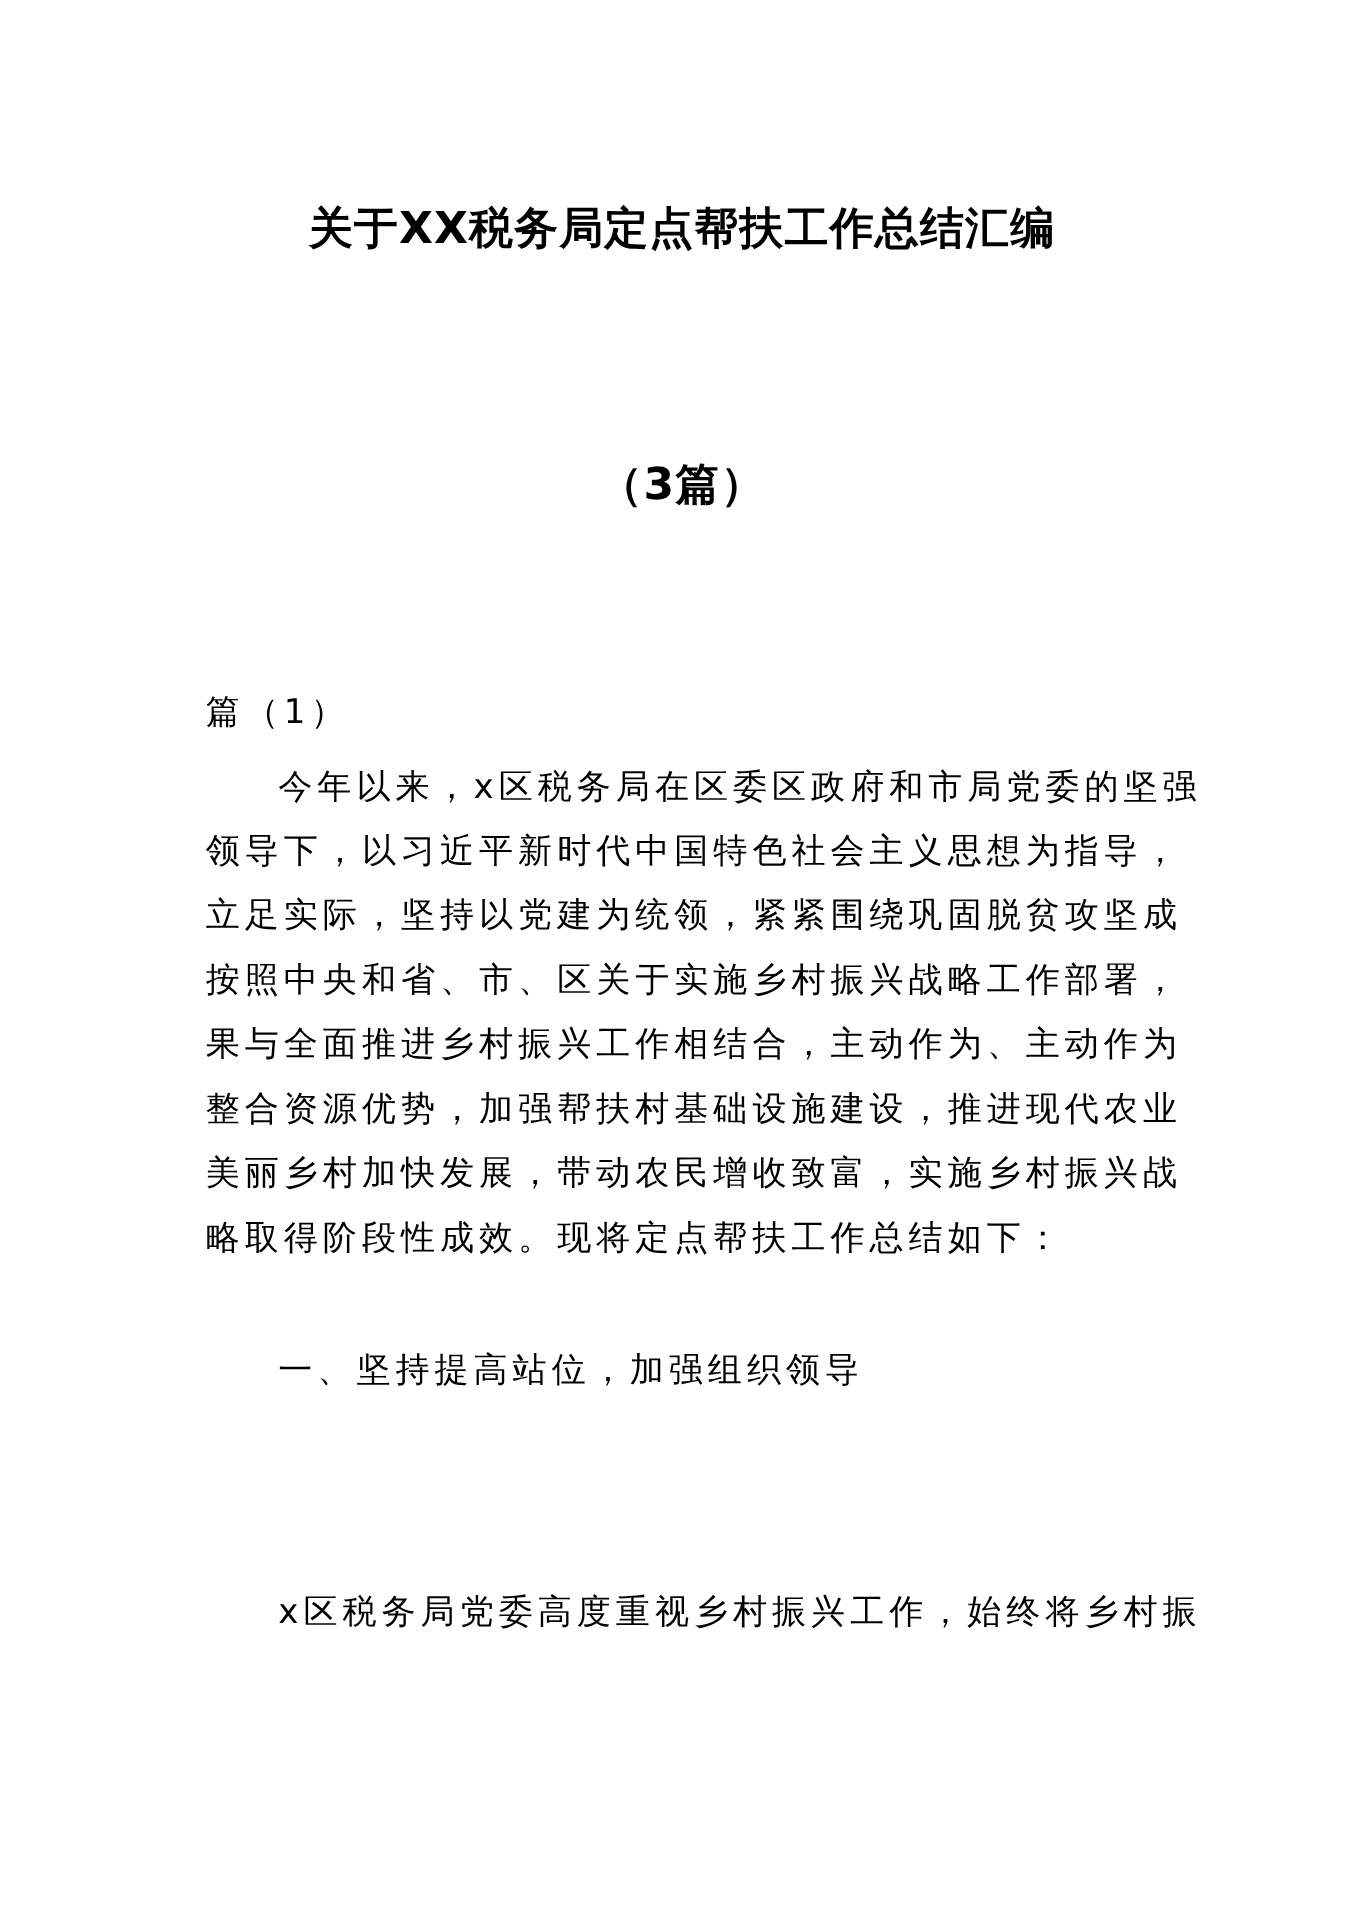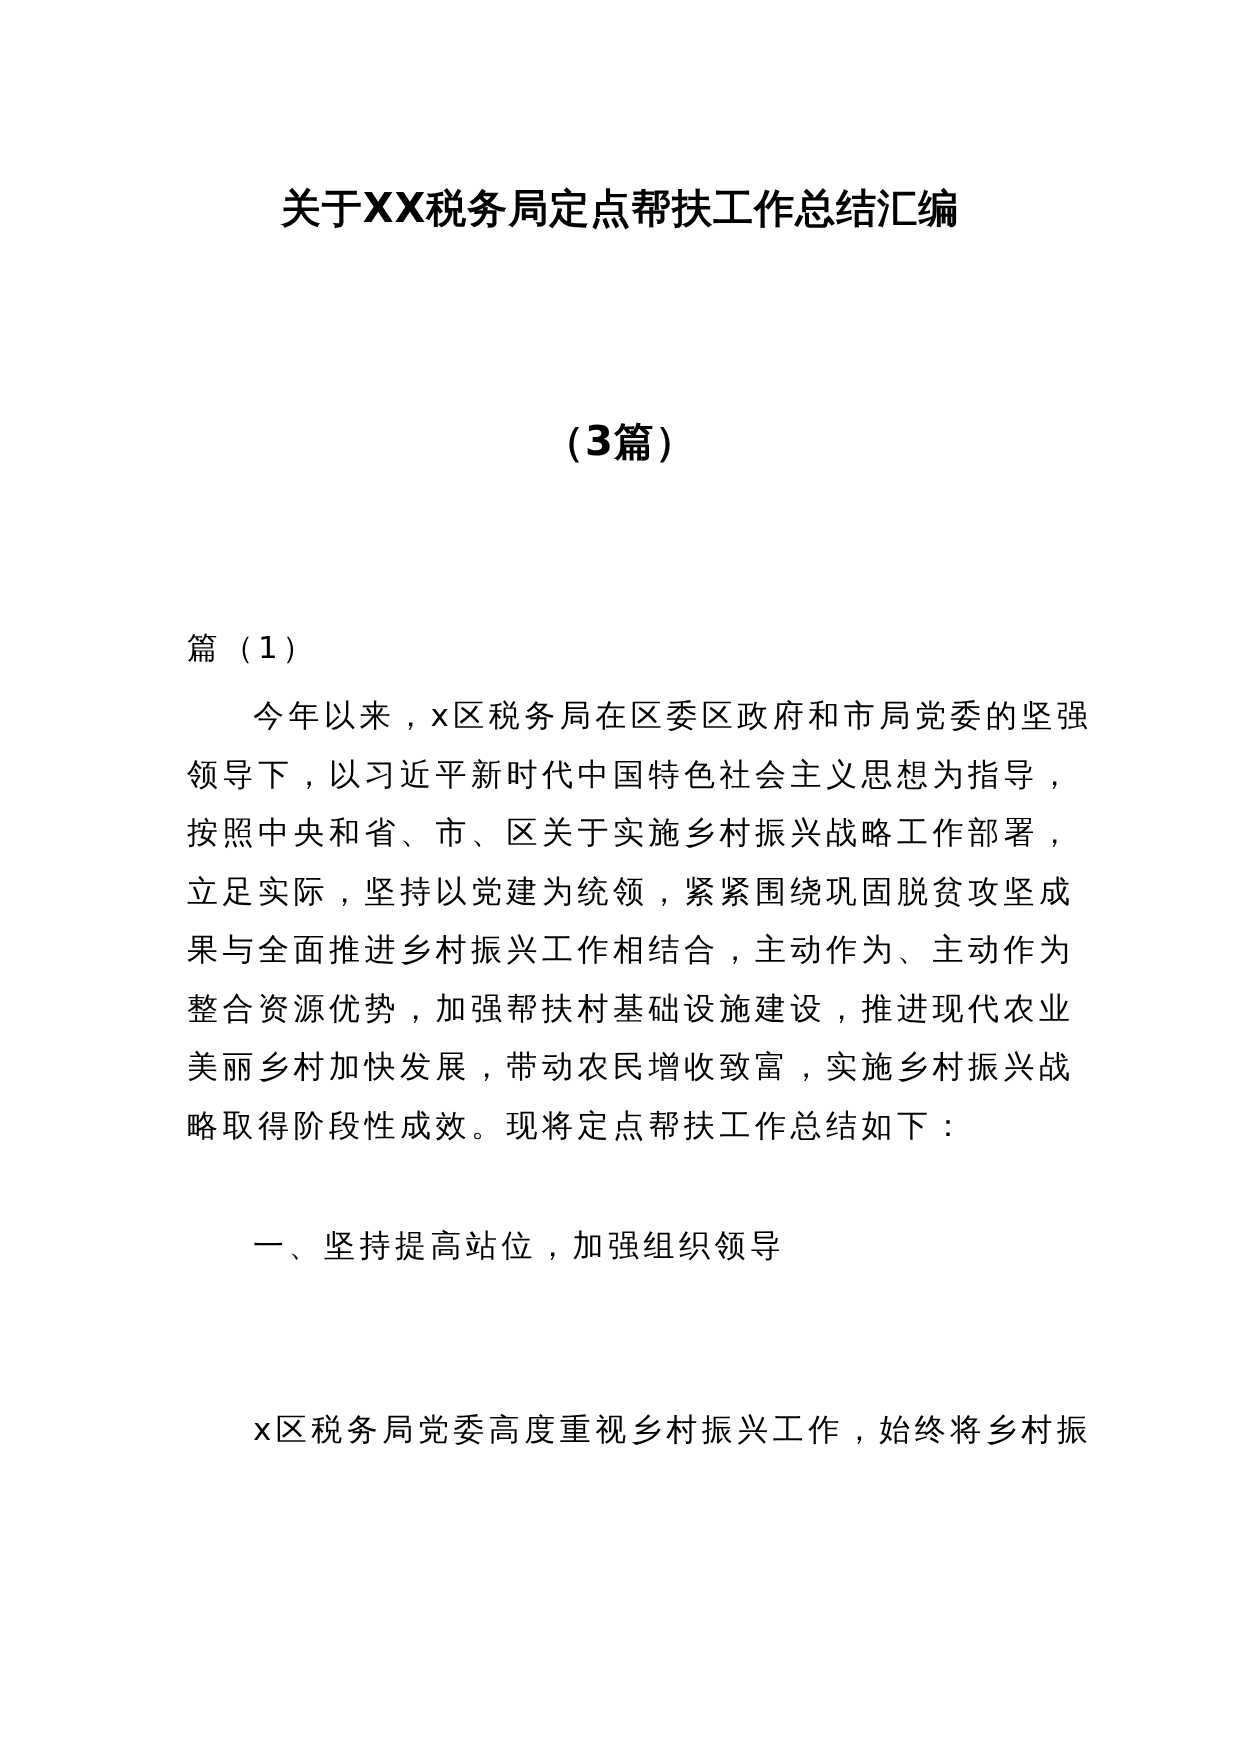--- a/index.html
+++ b/index.html
@@ -43,38 +43,38 @@
       letter-spacing: 4.5px;
       line-height: 58.5px;
       margin: 0;
       white-space: nowrap;
     }
     .line { display: block; height: 58.5px; }
     .indent { padding-left: 66px; }
     .section-label { top: 618px; }
     .para1 { top: 686px; }
     .heading1 { top: 1216px; }
-    .para2 { top: 1400px; }
+    .para2 { top: 1436px; }
   </style>
 </head>
 <body>
 
 <div class="page">
 
   <h1 class="title title-main">关于XX税务局定点帮扶工作总结汇编</h1>
 
   <h2 class="title title-sub">（3篇）</h2>
 
   <p class="text-block section-label">篇（1）</p>
 
   <div class="text-block para1">
     <span class="line indent">今年以来，x区税务局在区委区政府和市局党委的坚强</span>
     <span class="line">领导下，以习近平新时代中国特色社会主义思想为指导，</span>
+    <span class="line">立足实际，坚持以党建为统领，紧紧围绕巩固脱贫攻坚成</span>
     <span class="line">按照中央和省、市、区关于实施乡村振兴战略工作部署，</span>
-    <span class="line">立足实际，坚持以党建为统领，紧紧围绕巩固脱贫攻坚成</span>
     <span class="line">果与全面推进乡村振兴工作相结合，主动作为、主动作为</span>
     <span class="line">整合资源优势，加强帮扶村基础设施建设，推进现代农业</span>
     <span class="line">美丽乡村加快发展，带动农民增收致富，实施乡村振兴战</span>
     <span class="line">略取得阶段性成效。现将定点帮扶工作总结如下：</span>
   </div>
 
   <p class="text-block heading1 indent">一、坚持提高站位，加强组织领导</p>
 
   <div class="text-block para2">
     <span class="line indent">x区税务局党委高度重视乡村振兴工作，始终将乡村振</span>

